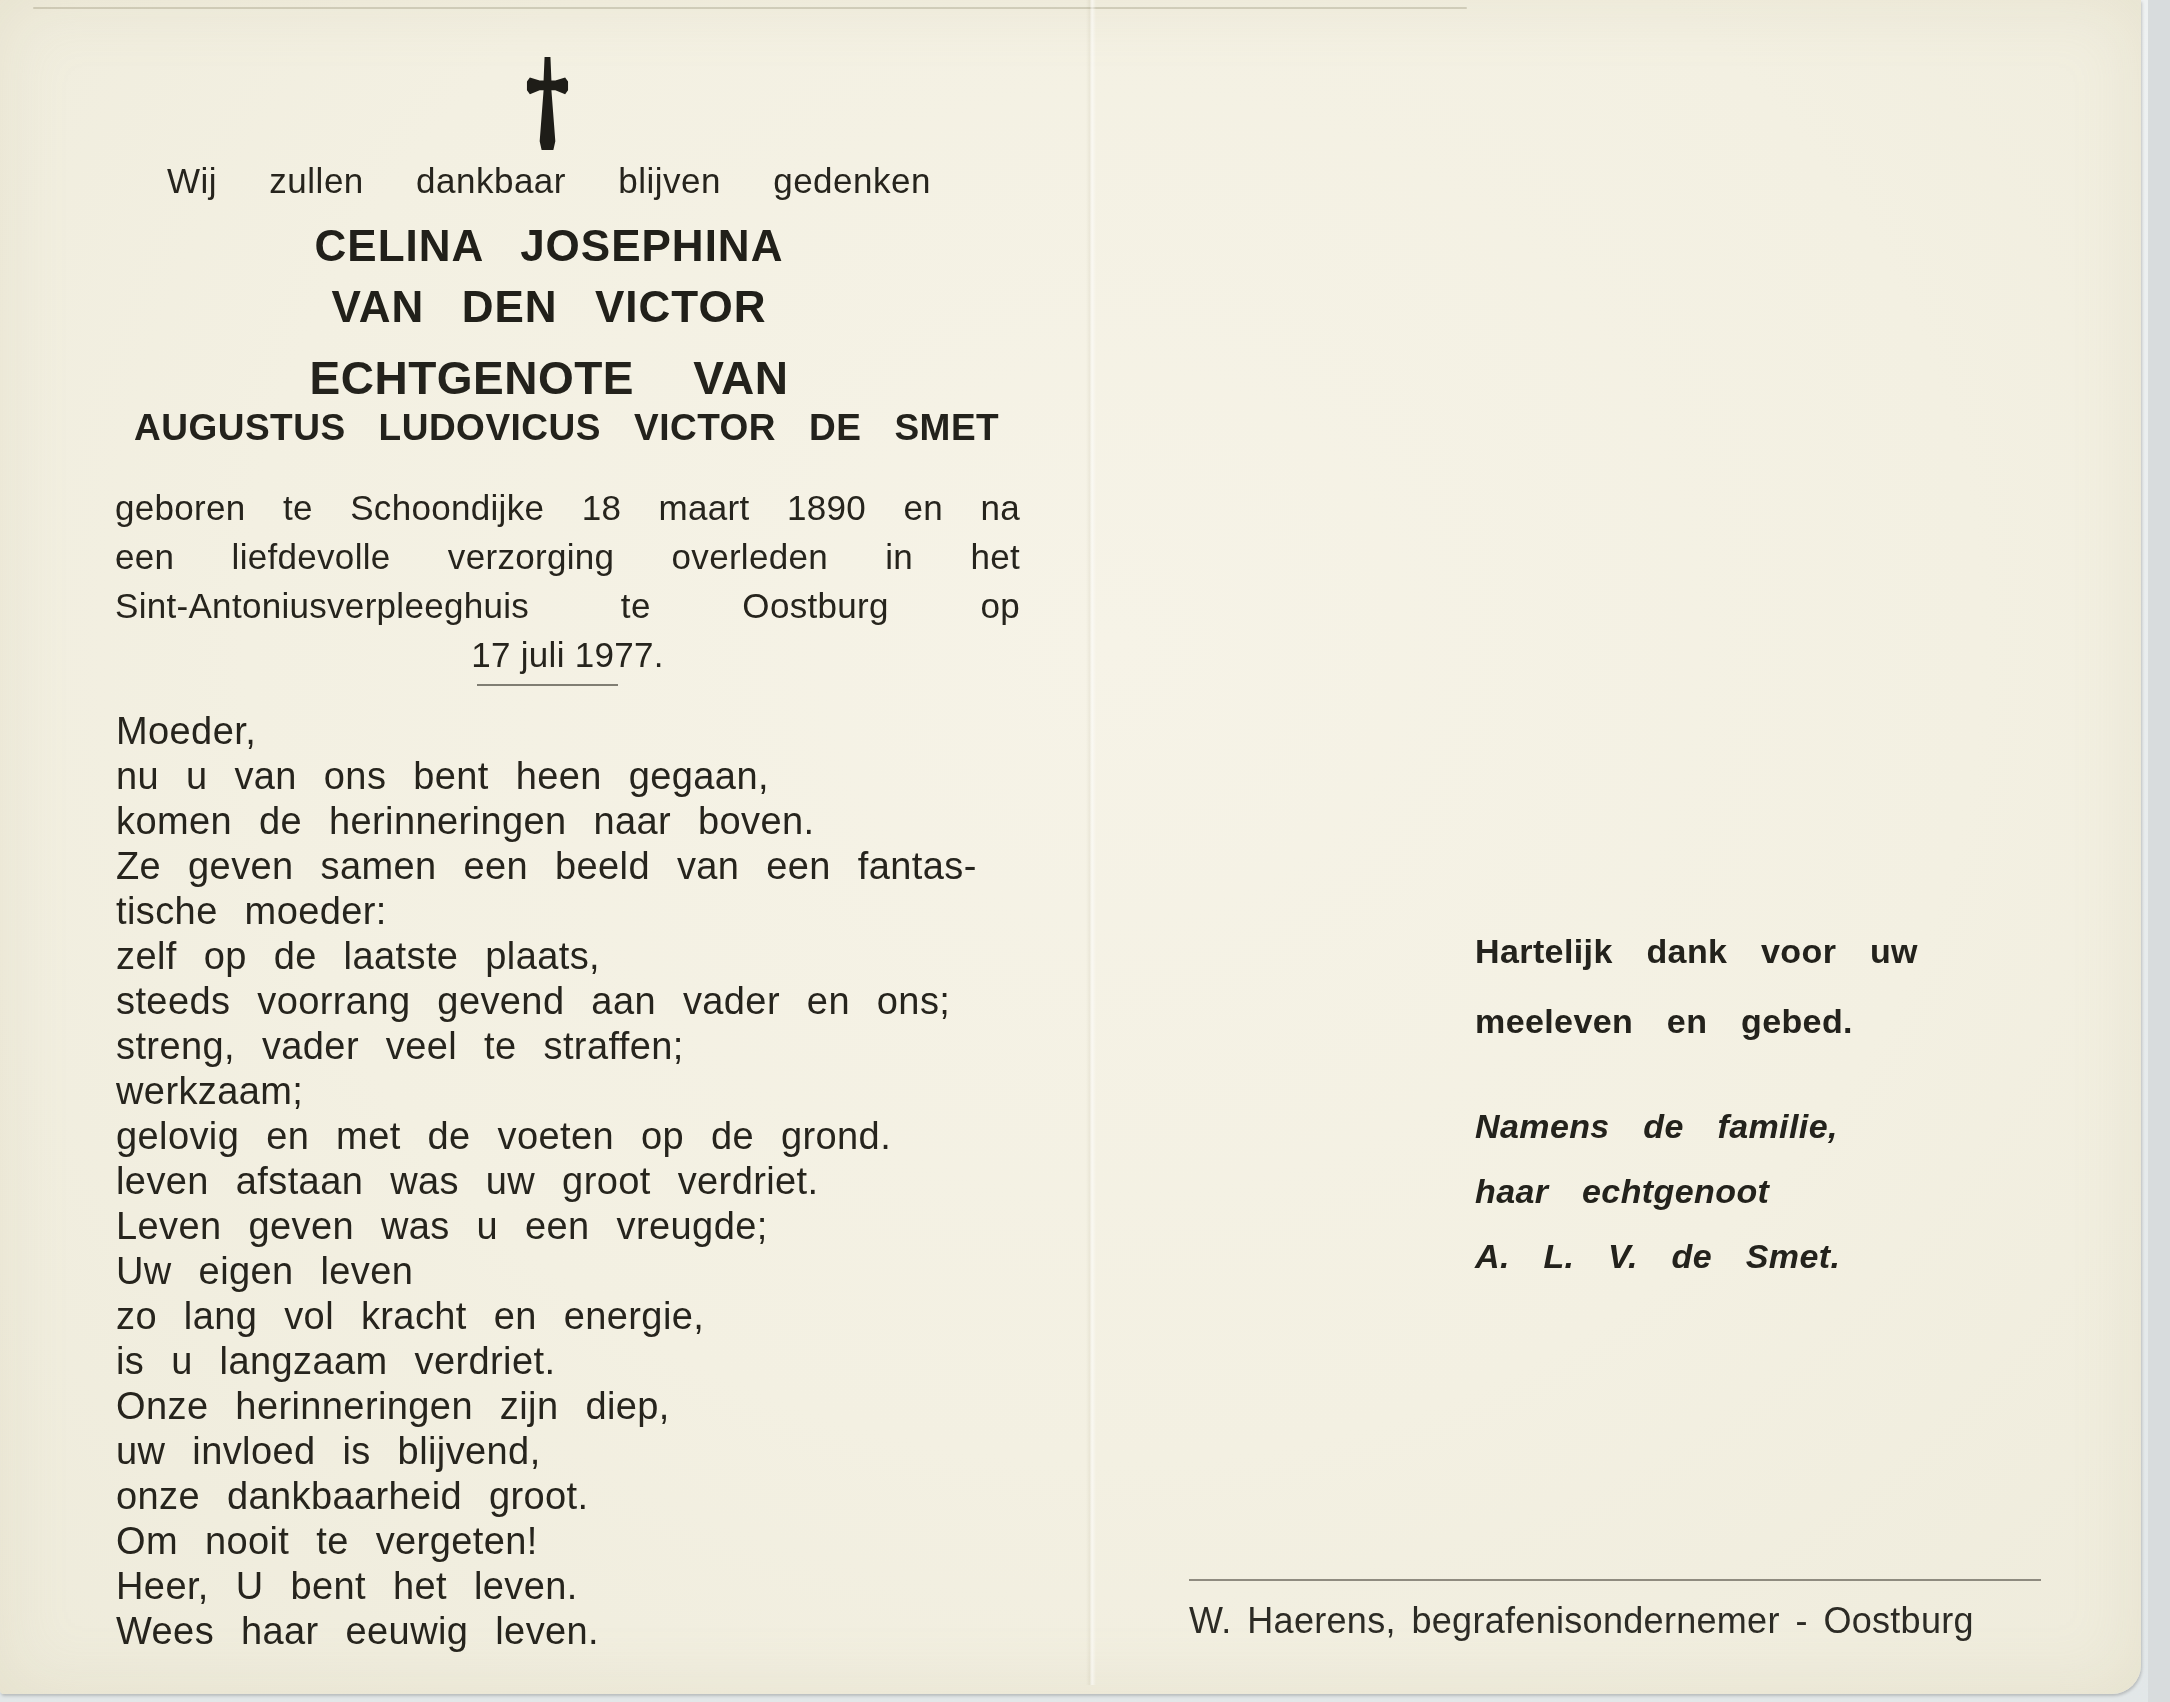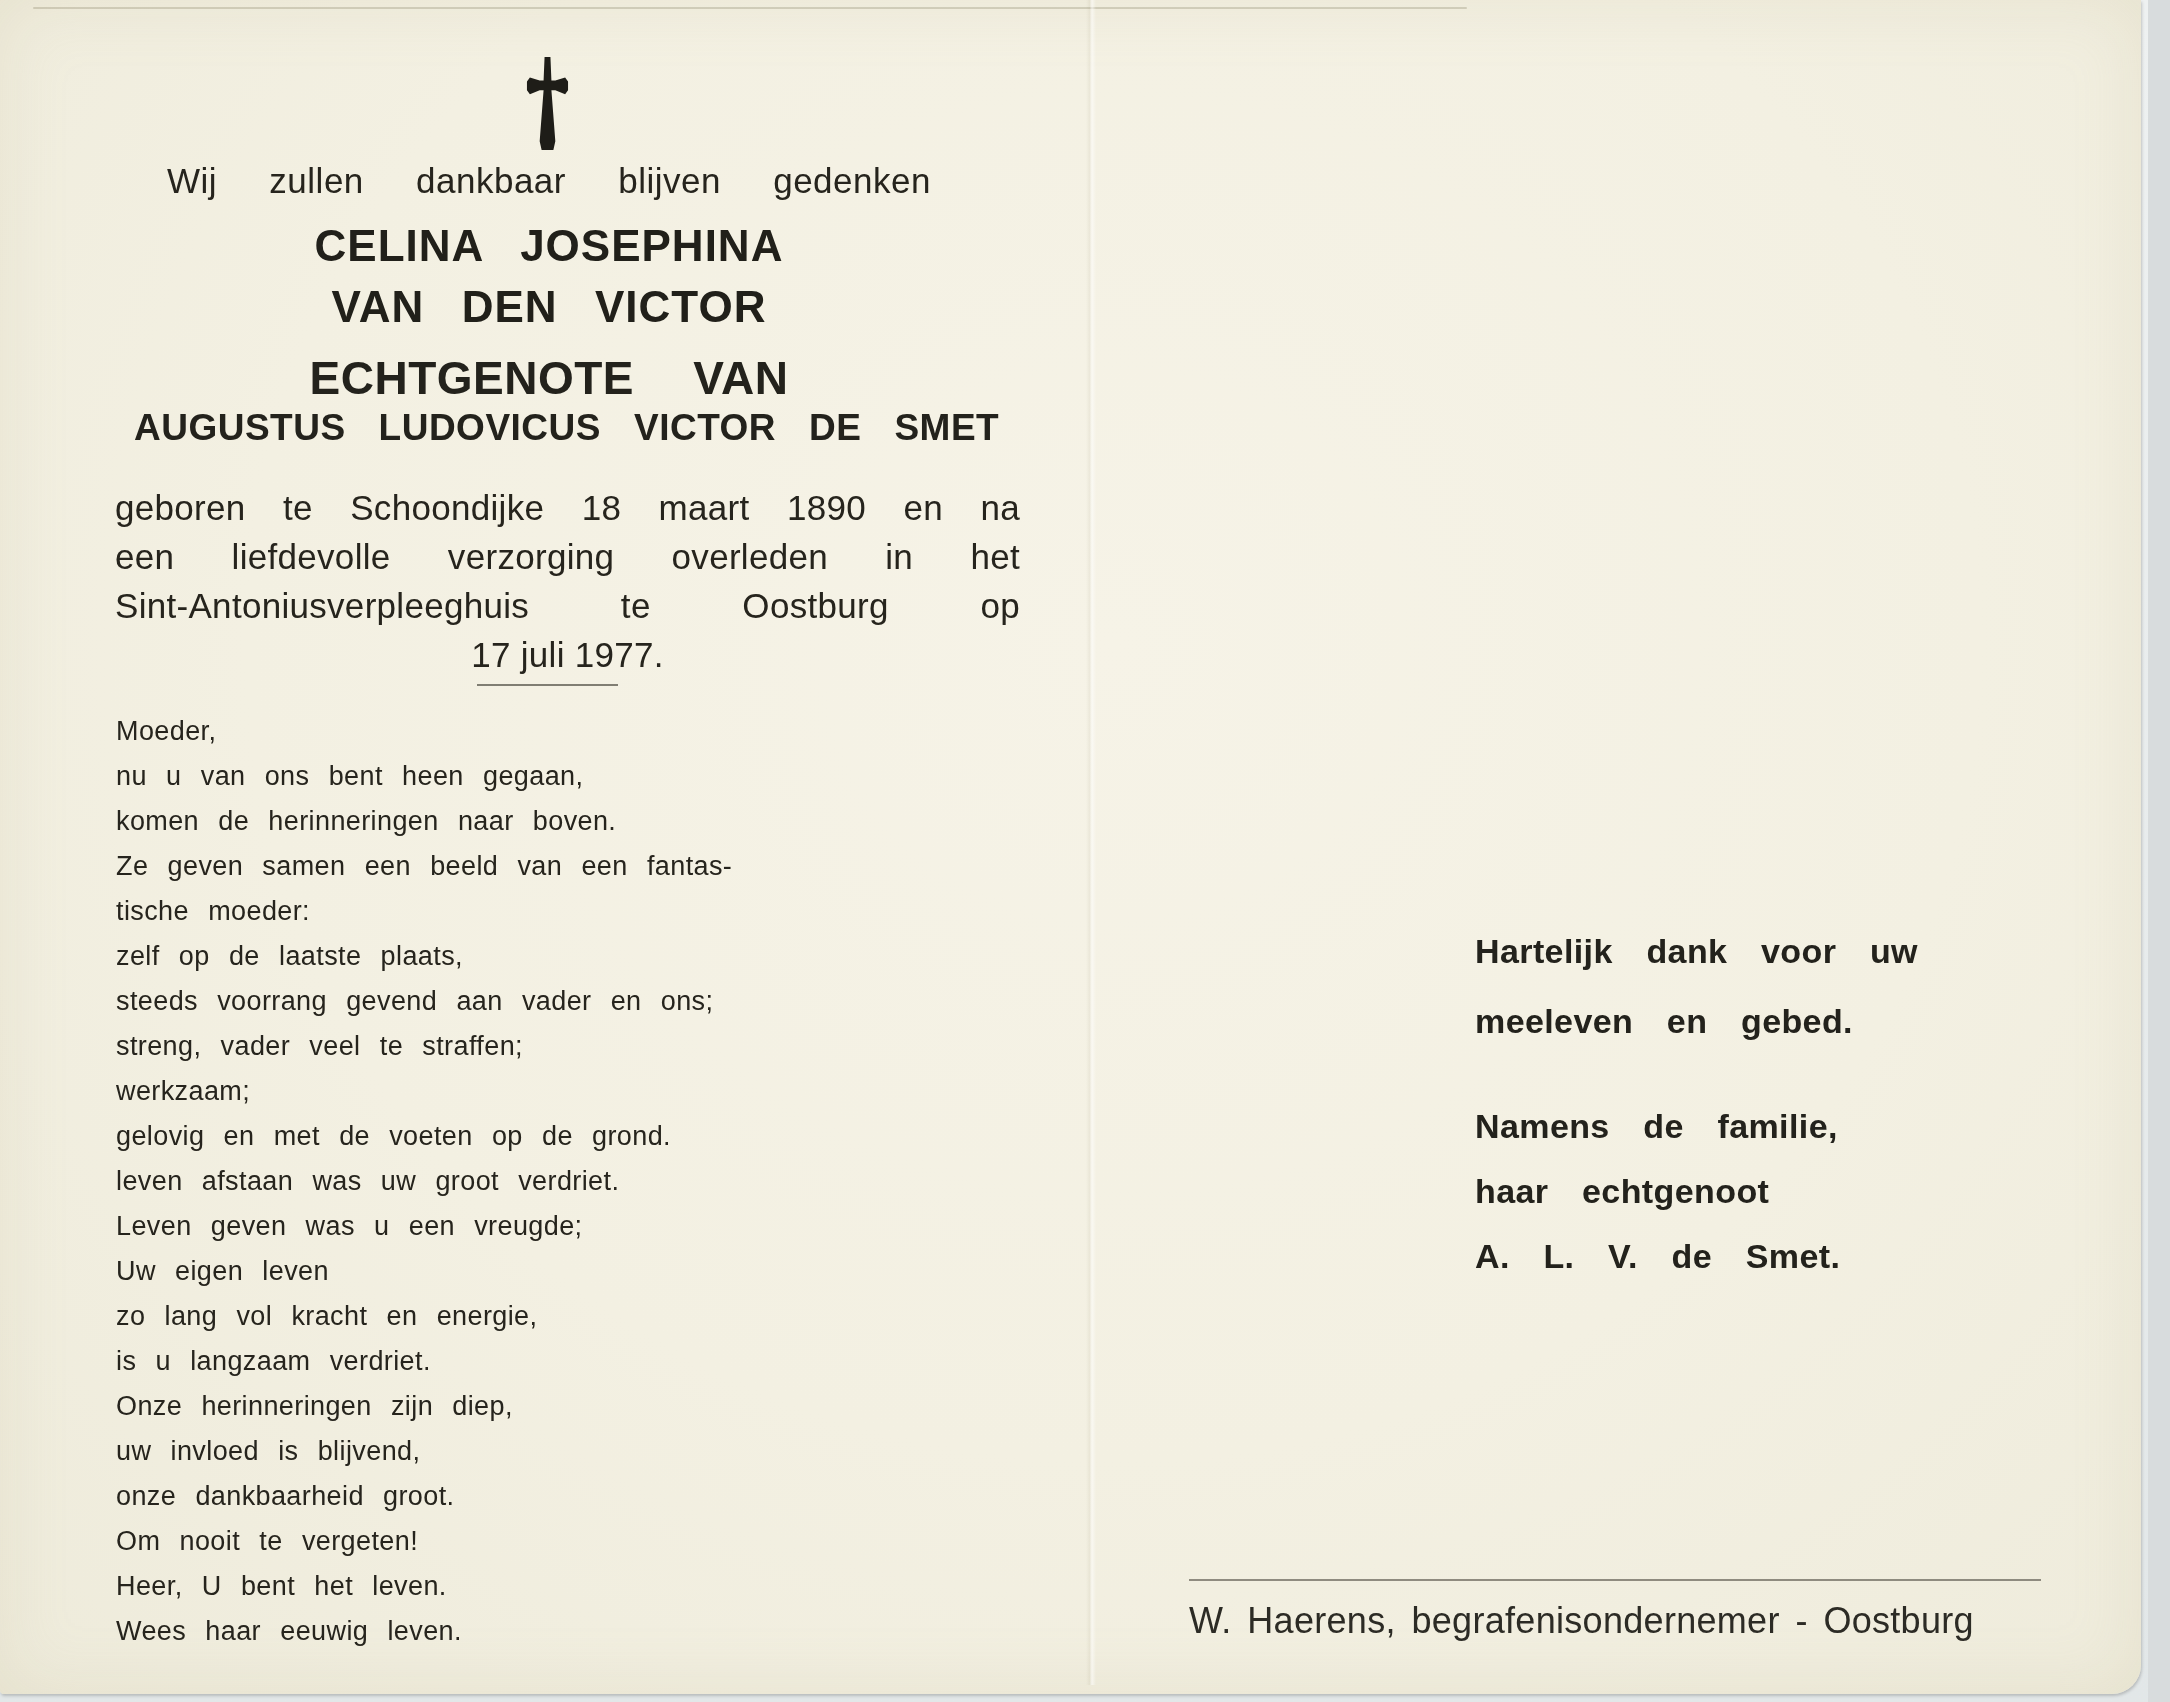--- a/index.html
+++ b/index.html
@@ -91,21 +91,21 @@
     top: 684px;
     width: 141px;
     height: 0;
     border-top: 2.9px double rgba(90, 87, 78, 0.75);
   }
 
   .poem {
     position: absolute;
     left: 116px;
     top: 709px;
-    font-size: 27px;
+    font-size: 38px;
     line-height: 45px;
     word-spacing: 0.42em;
     letter-spacing: 0.4px;
     white-space: nowrap;
   }
 
   
   .thanks {
     position: absolute;
     left: 1475px;
@@ -122,20 +122,21 @@
     position: absolute;
     left: 1475px;
     top: 1094px;
     font-size: 34px;
     font-weight: bold;
     line-height: 65px;
     word-spacing: 0.7em;
     letter-spacing: 0.4px;
     white-space: nowrap;
     color: #23221c;
+    font-style: italic;
   }
   .footer {
     position: absolute;
     left: 1189px;
     top: 1579px;
     width: 852px;
   }
   .footer-rule {
     width: 100%;
     height: 0;

